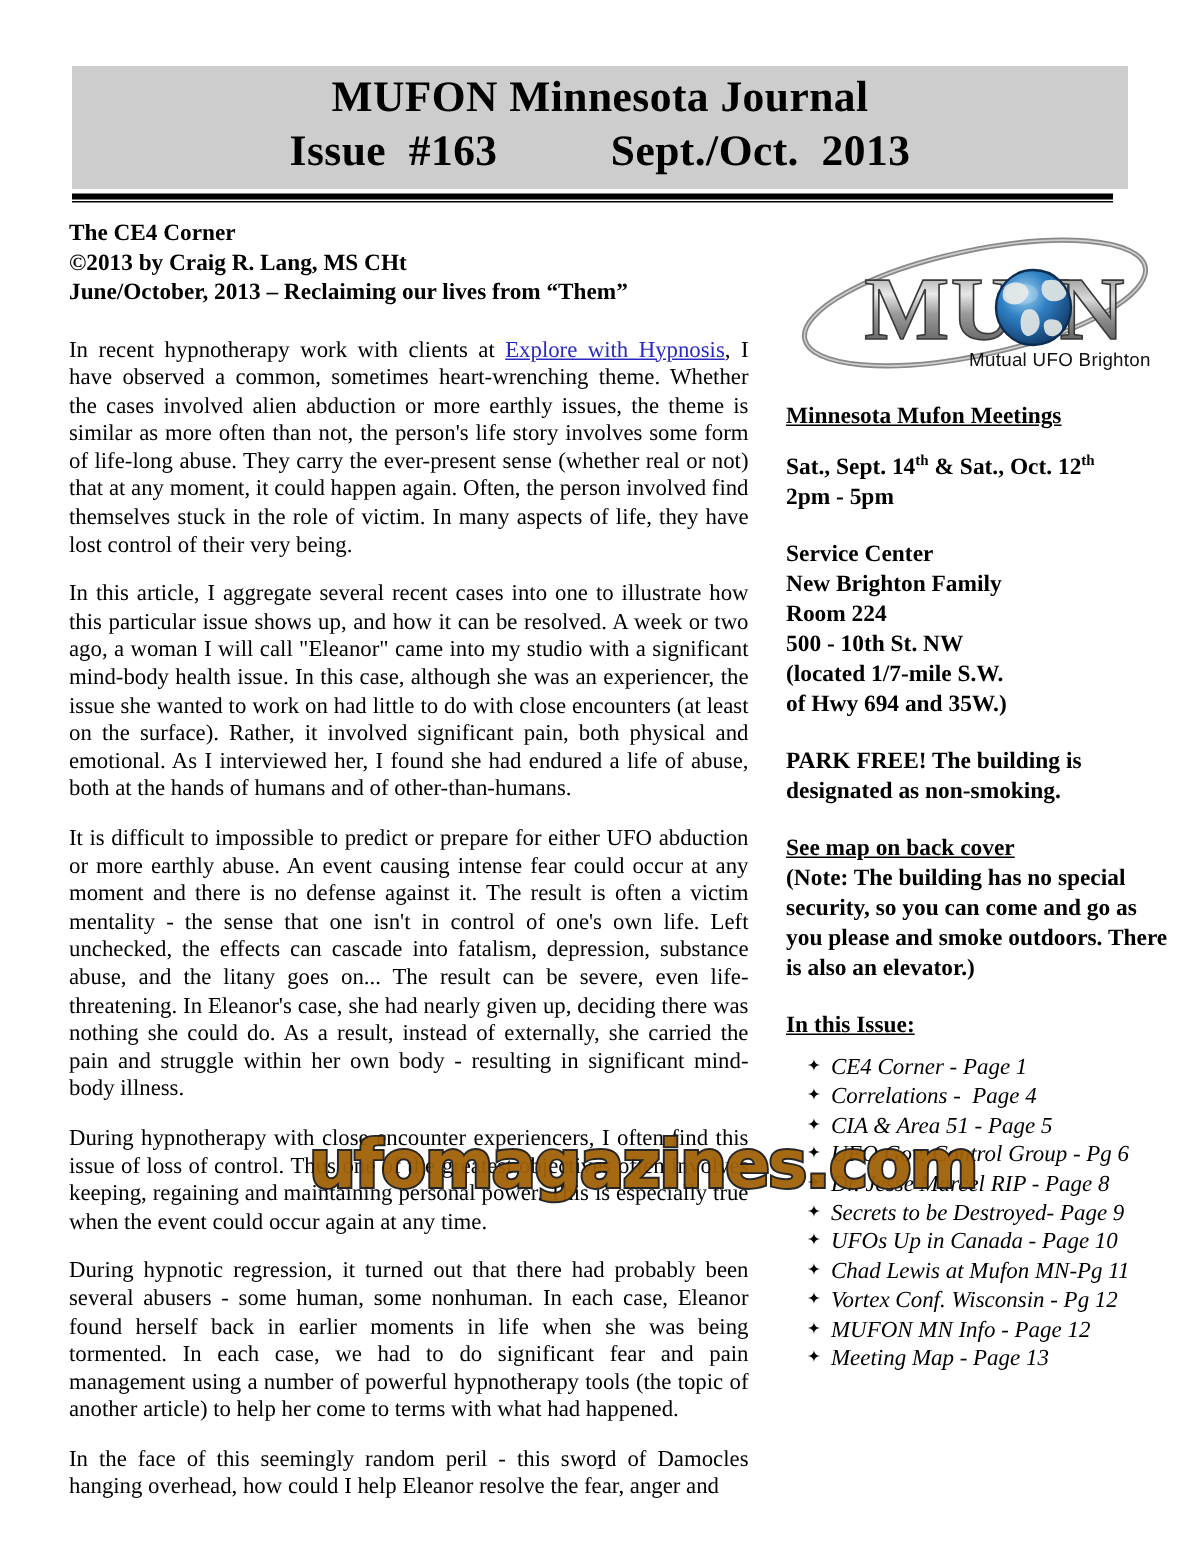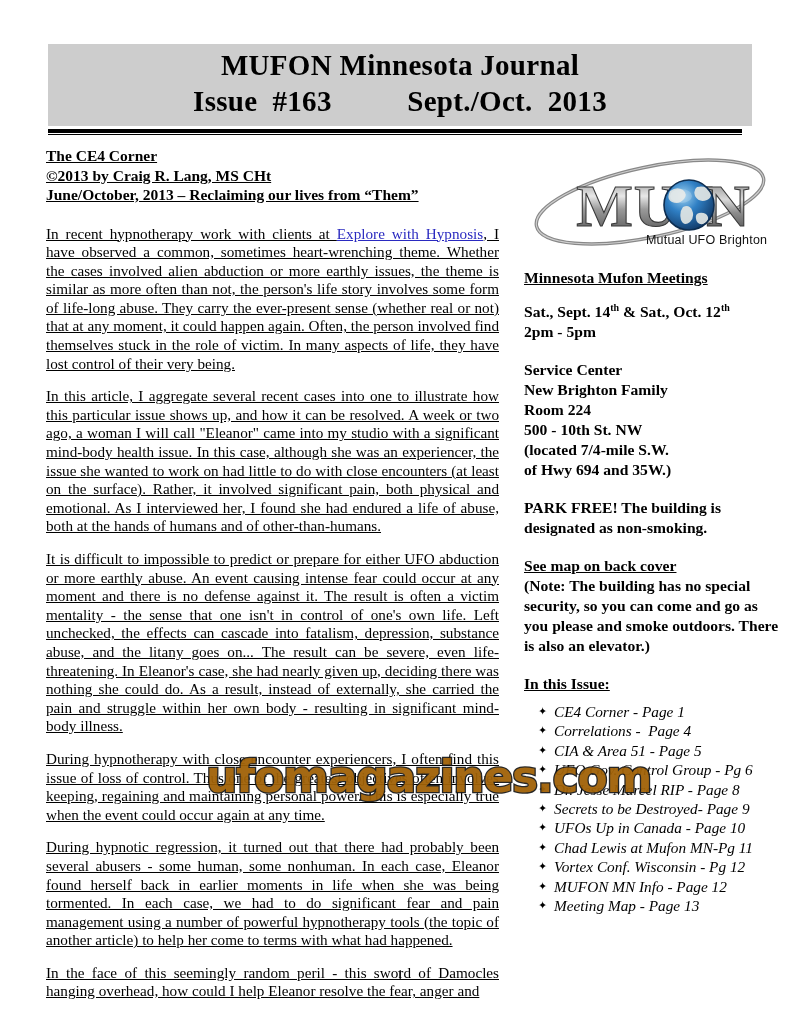--- a/index.html
+++ b/index.html
@@ -68,21 +68,20 @@
     height: 1px;
     background: #000000;
   }
 
   
   .col-left {
     position: absolute;
     left: 46px;
     top: 146px;
     width: 453px;
-    text-decoration: underline;
   }
   .col-right {
     position: absolute;
     left: 524px;
     top: 146px;
     width: 258px;
   }
 
   
   .article-head {
@@ -288,21 +287,21 @@
       <span>Sat., Sept. 14</span><sup class="ord">th</sup><span> &amp; Sat., Oct. 12</span><sup class="ord">th</sup>
       <div>2pm - 5pm</div>
     </div>
 
     <div style="height:18px"></div>
     <div class="rt-block">
       <div>Service Center</div>
       <div>New Brighton Family</div>
       <div>Room 224</div>
       <div>500 - 10th St. NW</div>
-      <div>(located 7/4-mile S.W.</div>
+      <div>(located 1/7-mile S.W.</div>
       <div>of Hwy 694 and 35W.)</div>
     </div>
 
     <div style="height:18px"></div>
     <div class="rt-block">PARK FREE! The building is designated as non-smoking.</div>
 
     <div style="height:18px"></div>
     <div class="rt-heading">See map on back cover</div>
     <div class="rt-block">(Note: The building has no special security, so you can come and go as you please and smoke outdoors. There is also an elevator.)</div>
 

